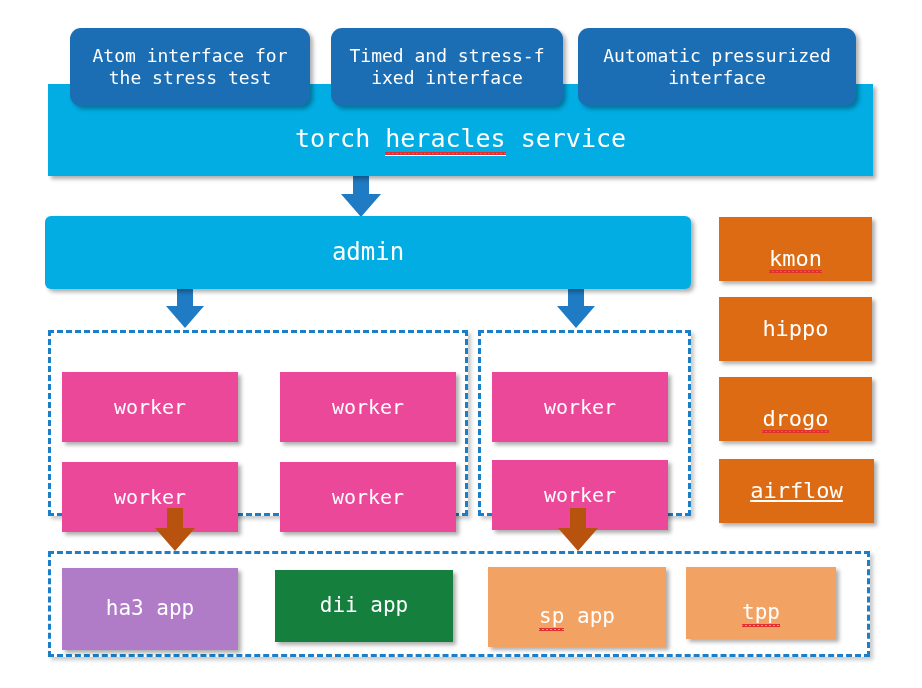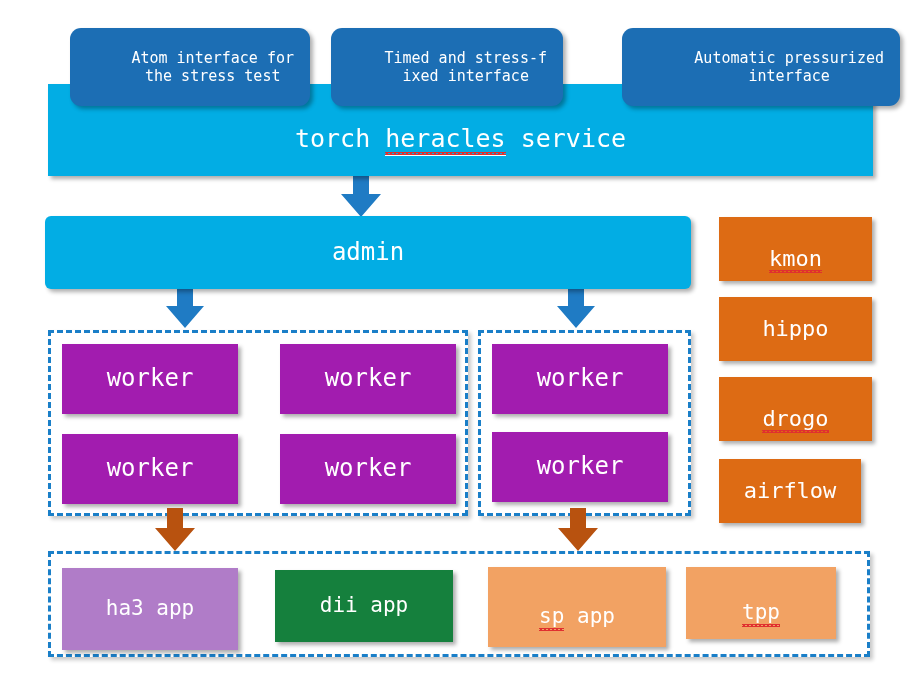--- a/index.html
+++ b/index.html
@@ -34,46 +34,46 @@
     font-family: "DejaVu Sans Mono", "Liberation Mono", monospace;
     line-height: 1.22;
     white-space: pre-line;
     box-shadow: 3px 3px 4px rgba(0,0,0,0.32);
   }
 
   
   .chip {
     background: #1c6eb4;
     border-radius: 11px;
-    font-size: 15px;
+    font-size: 18px;
     letter-spacing: 0px;
     padding: 4px 16px;
     z-index: 5;
-    justify-content: flex-end;
   }
 
   
   .band {
     background: #02ade4;
     font-size: 25px;
     z-index: 2;
   }
 
   
   .admin {
     background: #02ade4;
     font-size: 24px;
     z-index: 3;
     border-radius: 6px;
   }
 
   
   .worker {
-    background: #a21caf;
-    font-size: 24px;
+    background: #ec4899;
+    font-size: 20px;
+    margin-top: 28px;
   }
 
   
   .rail {
     background: #dd6b14;
     font-size: 22px;
   }
 
   
   .app {
@@ -134,21 +134,21 @@
   <div class="box chip" style="left:70px; top:28px; width:240px; height:78px;">
     <span>Atom interface for
 the stress test</span>
   </div>
 
   <div class="box chip" style="left:331px; top:28px; width:232px; height:78px;">
     <span>Timed and stress-f
 ixed interface</span>
   </div>
 
-  <div class="box chip" style="left:622px; top:28px; width:278px; height:78px;">
+  <div class="box chip" style="left:578px; top:28px; width:278px; height:78px;">
     <span>Automatic pressurized
 interface</span>
   </div>
 
   <div class="arrow" style="left:340px; top:174px;">
     <svg width="42" height="44" viewBox="0 0 42 44">
       <polygon points="13,0 29,0 29,20 41,20 21,43 1,20 13,20" fill="#1f7bc4"></polygon>
     </svg>
   </div>
 
@@ -173,21 +173,21 @@
   </div>
 
   <div class="box rail" style="left:719px; top:377px; width:153px; height:64px;">
     <span class="squiggle">drogo</span>
   </div>
 
   <div class="box rail" style="left:719px; top:297px; width:153px; height:64px;">
     <span>hippo</span>
   </div>
 
-  <div class="box rail" style="left:719px; top:459px; width:142px; height:64px;">
+  <div class="box rail" style="left:719px; top:459px; width:155px; height:64px;text-decoration:underline;">
     <span>airflow</span>
   </div>
 
   <div class="dashgroup" style="left:48px; top:330px; width:420px; height:186px;"></div>
 
   <div class="box worker" style="left:62px; top:344px; width:176px; height:70px;">
     <span>worker</span>
   </div>
 
   <div class="box worker" style="left:280px; top:344px; width:176px; height:70px;">

